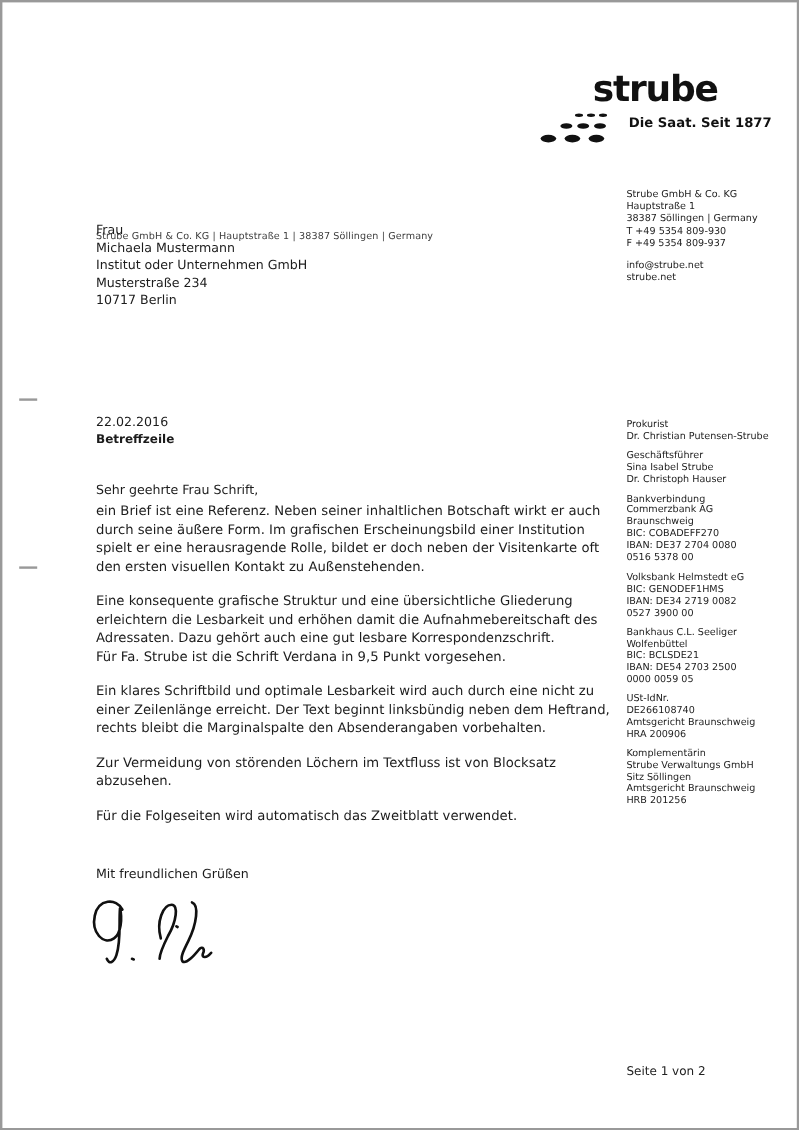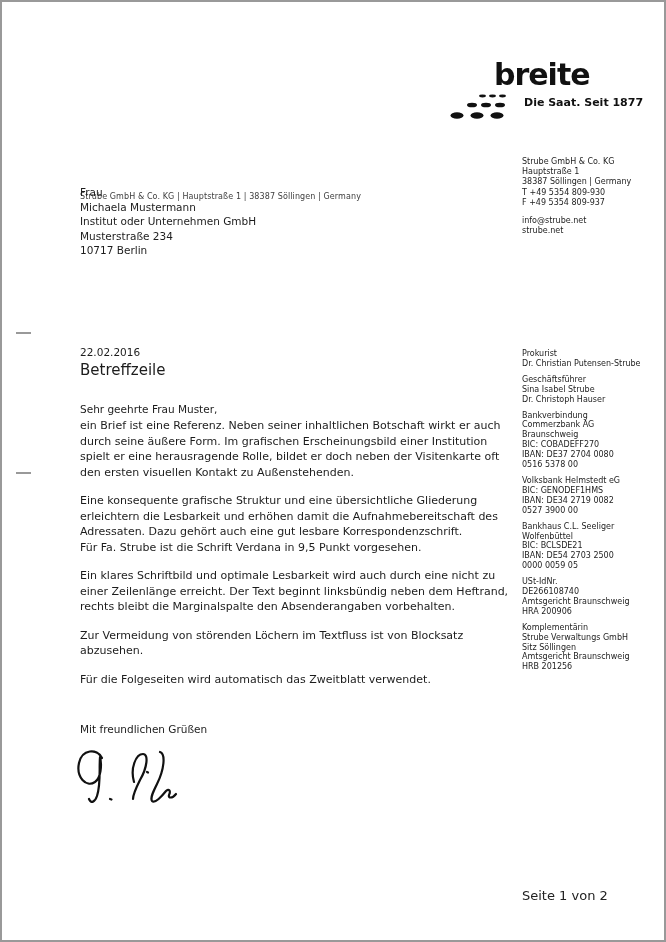--- a/index.html
+++ b/index.html
@@ -43,39 +43,39 @@
     position: absolute; left: 520px; top: 347px; width: 136px;
     font-size: 8px; line-height: 9.9px;
   }
   .marginalia .group { margin-bottom: 6px; }
   
   .fold-mark { position: absolute; left: 14px; width: 15px; height: 2px; background: #999; }
   .fold-mark.fm1 { top: 330px; }
   .fold-mark.fm2 { top: 470px; }
   
   .date-line { position: absolute; left: 78px; top: 344px; font-size: 10.5px; }
-  .subject-line { position: absolute; left: 78px; top: 359px; font-size: 15px; font-weight: normal; }
+  .subject-line { position: absolute; left: 78px; top: 359px; font-size: 10px; font-weight: bold; }
   
   .salutation { position: absolute; left: 78px; top: 401px; font-size: 10.5px; }
   .body-text {
     position: absolute; left: 78px; top: 416px; width: 438px;
     font-size: 11px; line-height: 15.5px;
   }
   .body-text p { margin: 0 0 13px 0; white-space: pre-line; hyphens: manual; }
   .closing { position: absolute; left: 78px; top: 721px; font-size: 10.5px; }
   .signature { position: absolute; left: 70px; top: 742px; }
   
-  .page-footer { position: absolute; left: 520px; top: 886px; font-size: 13px; color: #222; }
+  .page-footer { position: absolute; left: 520px; top: 886px; font-size: 10px; color: #222; }
 </style>
 </head>
 <body>
 
 <div class="page">
 
-  <div class="logo-wordmark">breite</div>
+  <div class="logo-wordmark">strube</div>
   <svg class="logo-dots" width="60" height="35" viewBox="0 0 60 35" aria-hidden="true">
     <g fill="#111">
       <ellipse cx="33.5" cy="8" rx="3.4" ry="1.4"></ellipse>
       <ellipse cx="43.5" cy="8" rx="3.4" ry="1.4"></ellipse>
       <ellipse cx="53.5" cy="8" rx="3.4" ry="1.4"></ellipse>
       <ellipse cx="23" cy="17" rx="5" ry="2.3"></ellipse>
       <ellipse cx="37" cy="17" rx="5" ry="2.3"></ellipse>
       <ellipse cx="51" cy="17" rx="5" ry="2.3"></ellipse>
       <ellipse cx="8" cy="27.5" rx="6.5" ry="3.2"></ellipse>
       <ellipse cx="28" cy="27.5" rx="6.5" ry="3.2"></ellipse>
@@ -154,21 +154,21 @@
       </div>
     <div class="group">
         <div>Komplementärin</div>
         <div>Strube Verwaltungs GmbH</div>
         <div>Sitz Söllingen</div>
         <div>Amtsgericht Braunschweig</div>
         <div>HRB 201256</div>
       </div>
   </div>
 
-  <div class="salutation">Sehr geehrte Frau Muster,</div>
+  <div class="salutation">Sehr geehrte Frau Schrift,</div>
   <div class="body-text">
     <p>ein Brief ist eine Referenz. Neben seiner inhaltlichen Botschaft wirkt er auch durch seine äußere Form. Im grafischen Erscheinungsbild einer Institution spielt er eine herausragende Rolle, bildet er doch neben der Visitenkarte oft den ersten visuellen Kontakt zu Außenstehenden.</p>
     <p>Eine konsequente grafische Struktur und eine übersichtliche Gliederung erleichtern die Lesbarkeit und erhöhen damit die Aufnahmebereitschaft des Adressaten. Dazu gehört auch eine gut lesbare Korrespondenzschrift.
 Für Fa. Strube ist die Schrift Verdana in 9,5 Punkt vorgesehen.</p>
     <p>Ein klares Schriftbild und optimale Lesbarkeit wird auch durch eine nicht zu einer Zeilenlänge erreicht. Der Text beginnt linksbündig neben dem Heft­rand, rechts bleibt die Marginalspalte den Absenderangaben vorbehalten.</p>
     <p>Zur Vermeidung von störenden Löchern im Textfluss ist von Blocksatz abzusehen.</p>
     <p>Für die Folgeseiten wird automatisch das Zweitblatt verwendet.</p>
   </div>
   <div class="closing">Mit freundlichen Grüßen</div>
 

